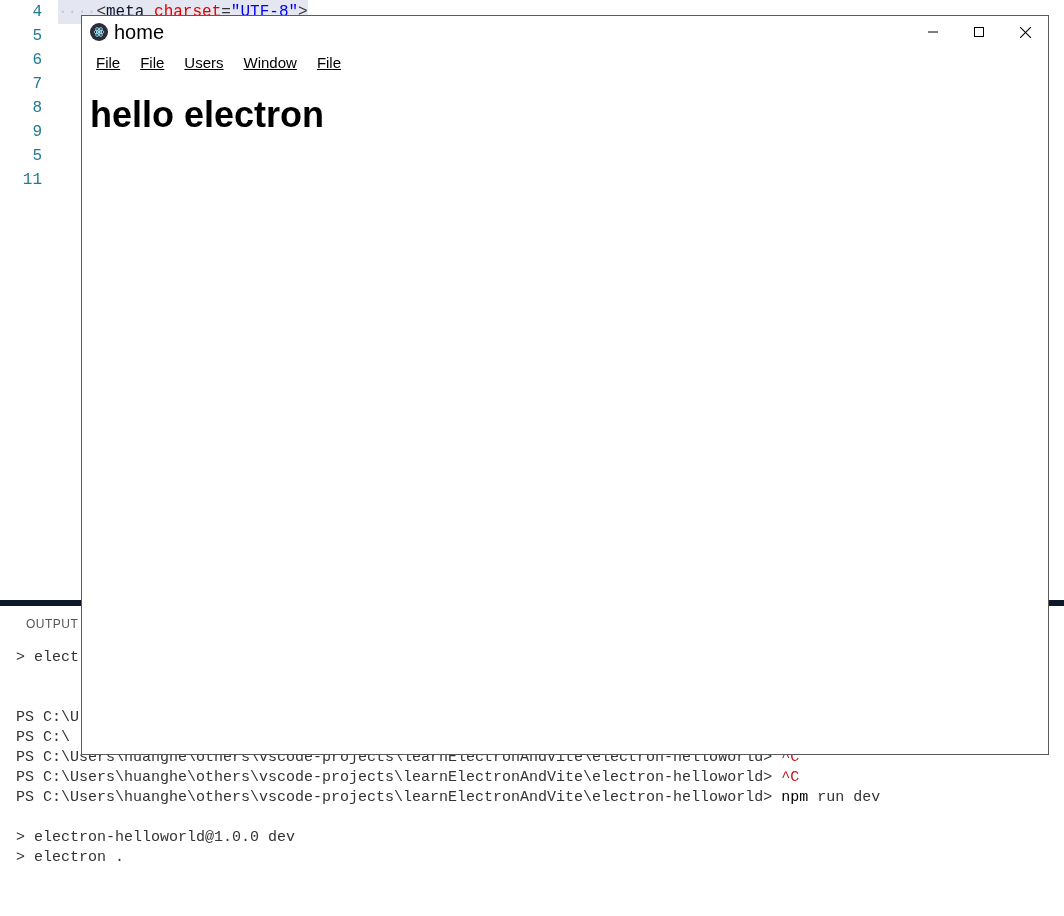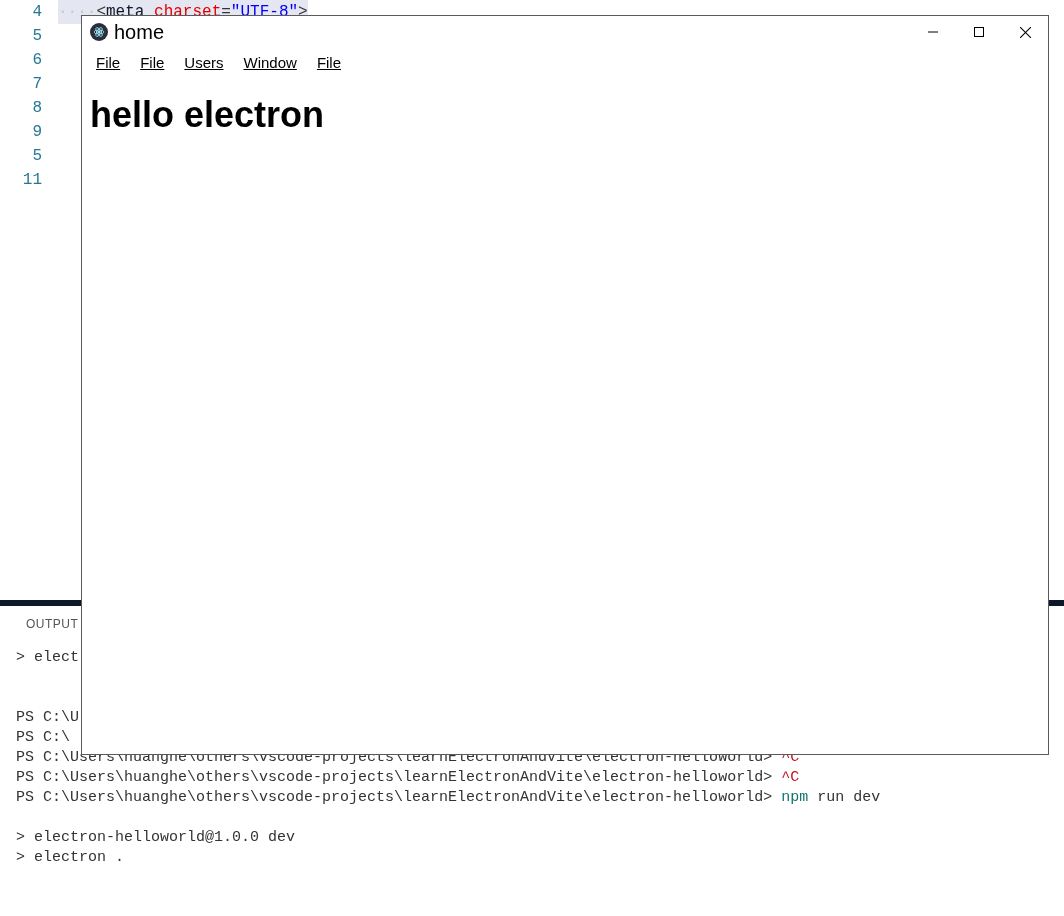--- a/index.html
+++ b/index.html
@@ -83,21 +83,21 @@
       color: #555555;
       letter-spacing: 0.5px;
     }
     .terminal-tab {
       padding: 6px 10px;
     }
     .terminal-body {
       padding: 6px 16px;
       white-space: pre;
     }
-    .ansi-yellow { color: #0f766e; }
+    .ansi-yellow { color: #000000; }
     .ansi-red { color: #c50f1f; }
     
     
     .electron-window {
       position: absolute;
       left: 81px;
       top: 15px;
       width: 968px;
       height: 740px;
       background: #ffffff;

